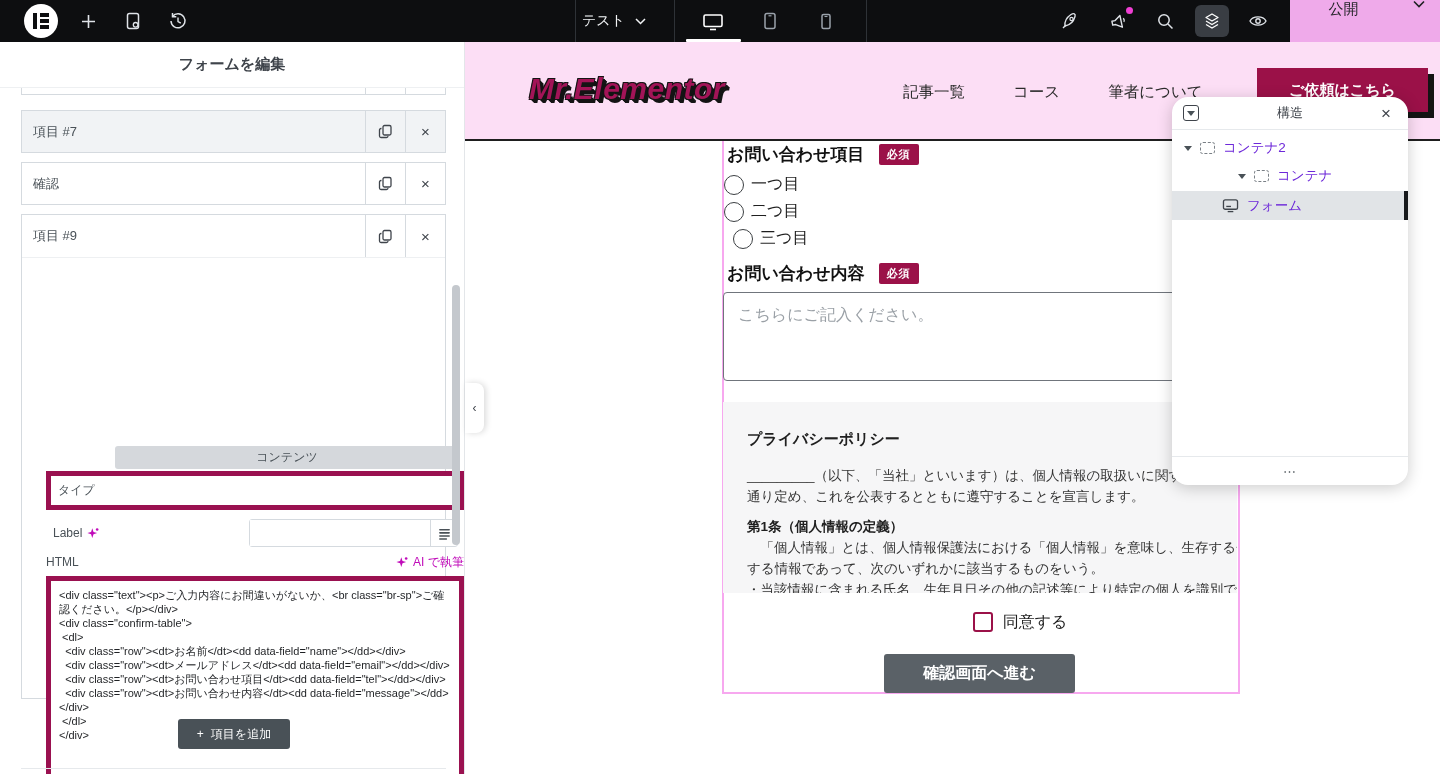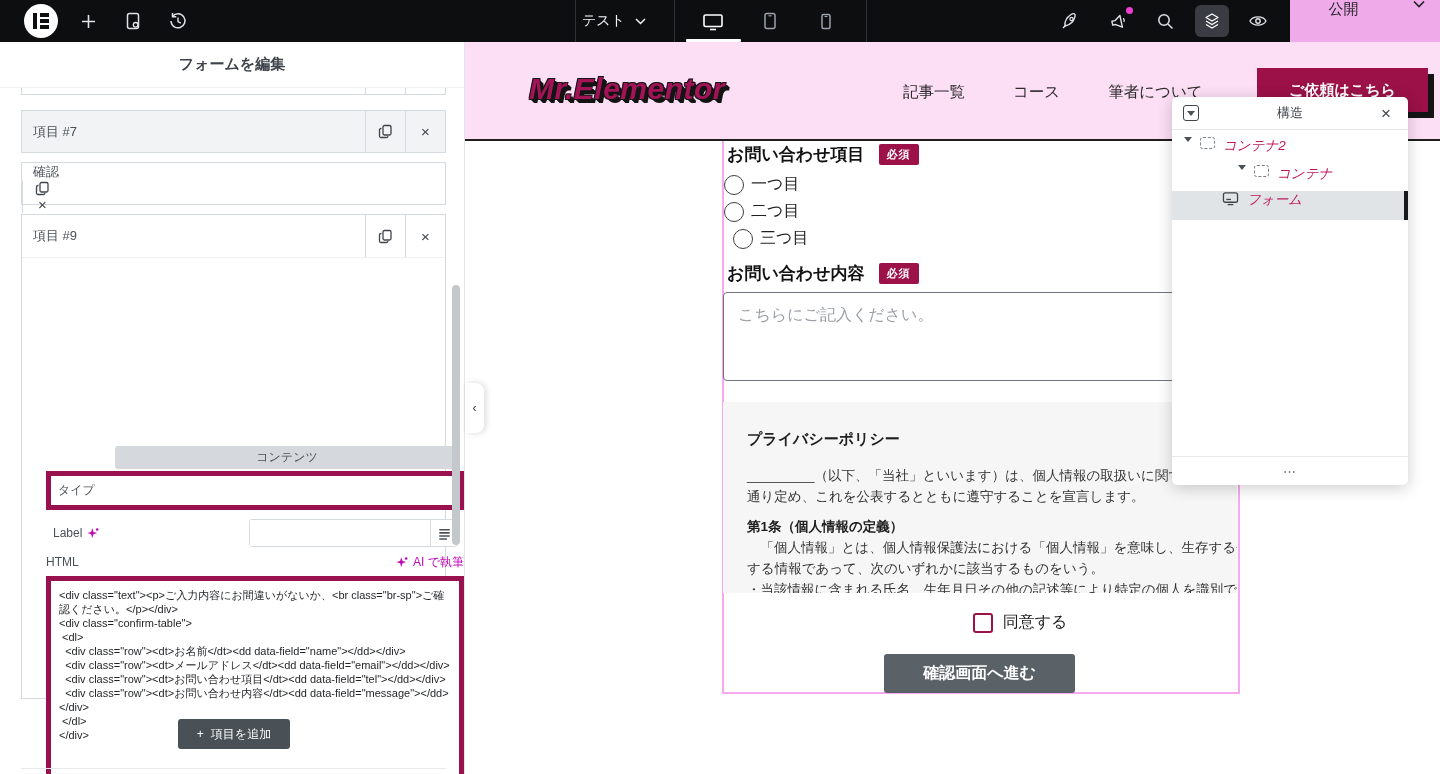--- a/index.html
+++ b/index.html
@@ -73,32 +73,32 @@
   .req-badge { background:#9b1148; color:#fff; font-size:11px; font-weight:bold; padding:3px 8px; border-radius:2px; letter-spacing:1px; }
   .radio-row { position:absolute; display:flex; align-items:center; gap:7px; }
   .radio-dot { width:20px; height:20px; border:1.5px solid #3c4043; border-radius:50%; background:#fff; }
   .radio-txt { font-size:16px; color:#1f1f1f; }
   .pv-textarea { position:absolute; left:258px; top:250px; width:514px; height:89px; border:1px solid #70757c; border-radius:4px; background:#fff; padding:12px 14px; font-family:"Liberation Sans", sans-serif; font-size:16px; color:#1f1f1f; resize:none; outline:none; }
   .pv-textarea::placeholder { color:#9aa0a6; }
   .privacy { position:absolute; left:258px; top:360px; width:514px; height:191px; background:#f6f6f7; padding:28px 24px 0; overflow:hidden; }
   .pv-title { font-size:15px; font-weight:bold; color:#202020; margin-bottom:16px; }
   .pv-line { font-size:13.5px; line-height:21px; color:#333; white-space:nowrap; }
   .pv-h { font-size:13.5px; line-height:21px; font-weight:bold; color:#202020; margin-top:9px; white-space:nowrap; }
-  .agree-row { position:absolute; left:0; top:570px; width:596px; display:flex; align-items:flex-end; justify-content:center; gap:10px; }
+  .agree-row { position:absolute; left:0; top:570px; width:596px; display:flex; align-items:flex-start; justify-content:center; gap:10px; }
   .agree-box { width:20px; height:20px; border:2px solid #9b1148; border-radius:3px; background:#fff; }
   .agree-txt { font-size:16px; color:#1f1f1f; }
   .submit-btn { position:absolute; left:419px; top:612px; width:191px; height:39px; background:#5a6167; border-radius:3px; color:#fff; font-size:16px; font-weight:bold; display:flex; align-items:center; justify-content:center; }
 
   
-  .spanel { position:absolute; left:1172px; top:97px; width:236px; height:388px; background:#fff; border-radius:5px; box-shadow:0 3px 16px rgba(0,0,0,.2); z-index:50; }
+  .spanel { position:absolute; left:1172px; top:97px; width:236px; height:388px; background:#fff; border-radius:16px; box-shadow:0 3px 16px rgba(0,0,0,.2); z-index:50; }
   .sp-header { position:absolute; left:0; top:0; width:100%; height:33px; border-bottom:1px solid #e6e9ec; display:flex; align-items:center; }
   .sp-title { position:absolute; left:0; width:100%; text-align:center; font-size:13px; color:#3f444b; }
   .sp-hicon { position:absolute; left:11px; width:16px; height:16px; border:1.5px solid #3f444b; border-radius:3px; display:flex; align-items:center; justify-content:center; }
   .sp-close { position:absolute; right:10px; top:0; height:33px; width:24px; display:flex; align-items:center; justify-content:center; font-size:17px; color:#3f444b; }
-  .sp-row { position:absolute; left:0; width:100%; height:22px; display:flex; align-items:flex-start; gap:8px; font-size:13.5px; color:#be185d;font-style:italic; }
+  .sp-row { position:absolute; left:0; width:100%; height:22px; display:flex; align-items:center; gap:8px; font-size:13.5px; color:#6d28d9; }
   .sp-row.sel { height:29px; background:#e1e4e7; }
   .sp-caret { width:0; height:0; border-left:4px solid transparent; border-right:4px solid transparent; border-top:5px solid #495157; }
   .sp-boxicon { width:15px; height:12px; border:1px dashed #7a8086; border-radius:3px; }
   .sp-bar { position:absolute; right:0; top:0; width:4px; height:29px; background:#17191c; }
   .sp-footer { position:absolute; left:0; bottom:0; width:100%; height:29px; border-top:1px solid #e6e9ec; display:flex; align-items:center; justify-content:center; color:#495157; font-size:13px; letter-spacing:1px; }
 
   svg { display:block; }
 </style>
 </head>
 <body>
@@ -220,21 +220,21 @@
     <div class="lbl">項目 #7</div>
     <button class="sb-cell">
       <svg width="15" height="15" viewBox="0 0 15 15">
           <rect x="5" y="1.5" width="8" height="9.5" rx="1.5" stroke="#3f444b" stroke-width="1.3" fill="none"></rect>
           <path d="M3.5 4.5h-.5A1.5 1.5 0 0 0 1.5 6v6A1.5 1.5 0 0 0 3 13.5h5.5A1.5 1.5 0 0 0 10 12" stroke="#3f444b" stroke-width="1.3" fill="none"></path>
         </svg>
     </button>
     <button class="sb-cell">×</button>
   </div>
 
-  <div class="sb-row" style="top:120px;flex-direction:column;">
+  <div class="sb-row" style="top:120px;">
     <div class="lbl">確認</div>
     <button class="sb-cell">
       <svg width="15" height="15" viewBox="0 0 15 15">
           <rect x="5" y="1.5" width="8" height="9.5" rx="1.5" stroke="#3f444b" stroke-width="1.3" fill="none"></rect>
           <path d="M3.5 4.5h-.5A1.5 1.5 0 0 0 1.5 6v6A1.5 1.5 0 0 0 3 13.5h5.5A1.5 1.5 0 0 0 10 12" stroke="#3f444b" stroke-width="1.3" fill="none"></path>
         </svg>
     </button>
     <button class="sb-cell">×</button>
   </div>
 

